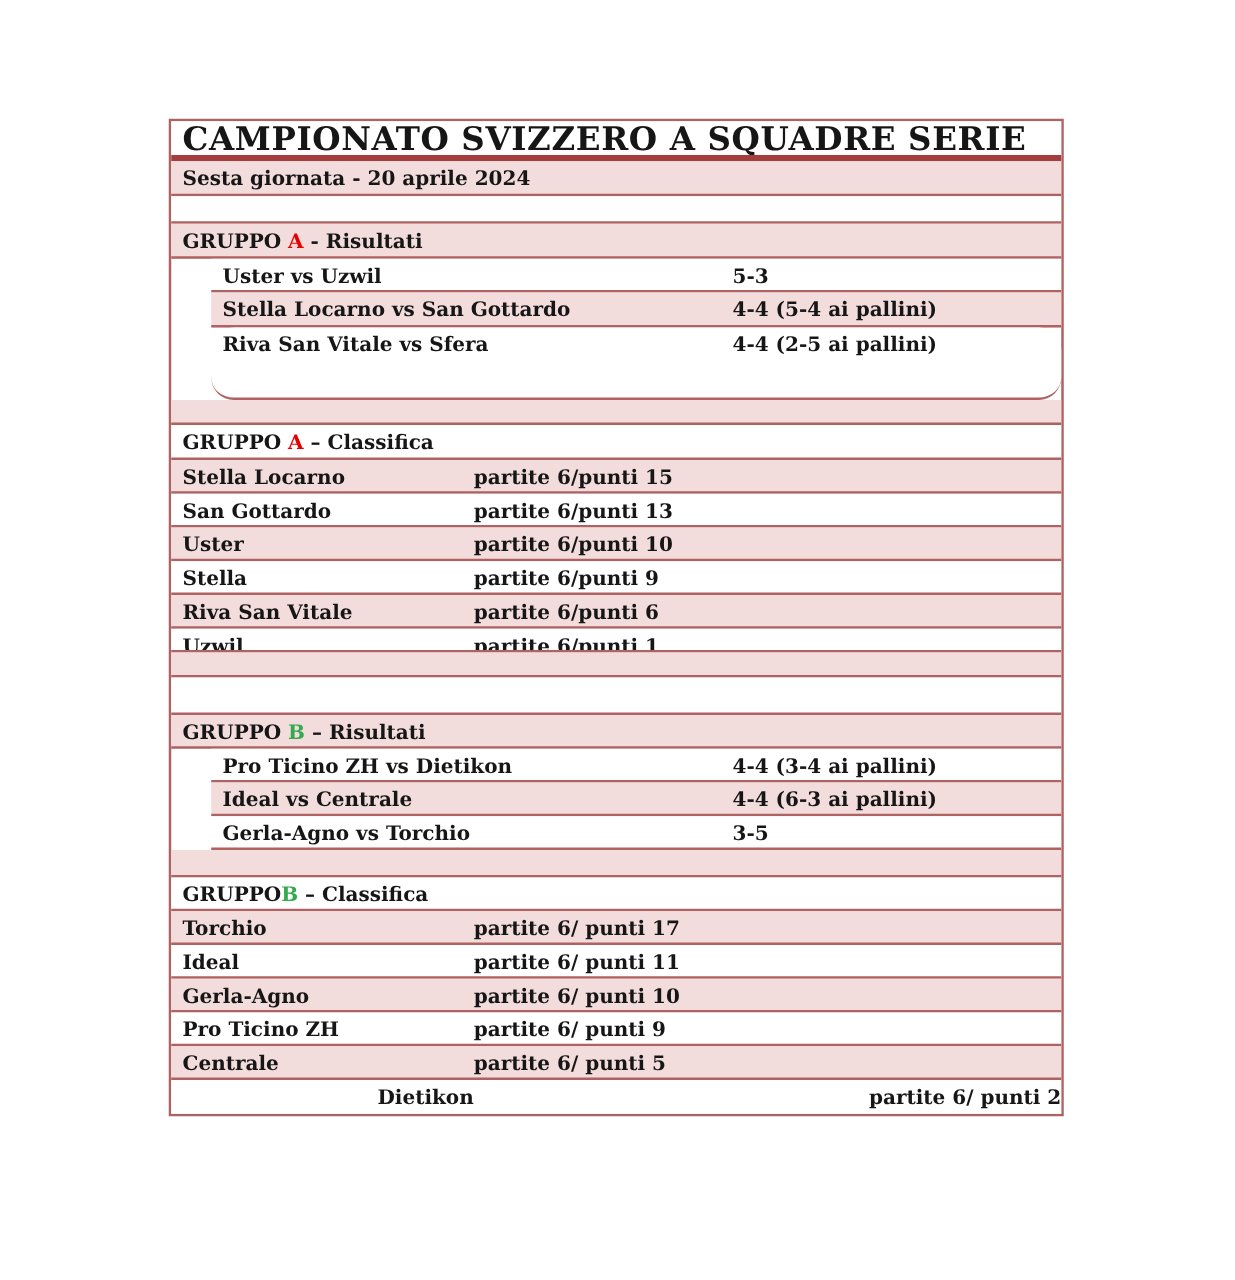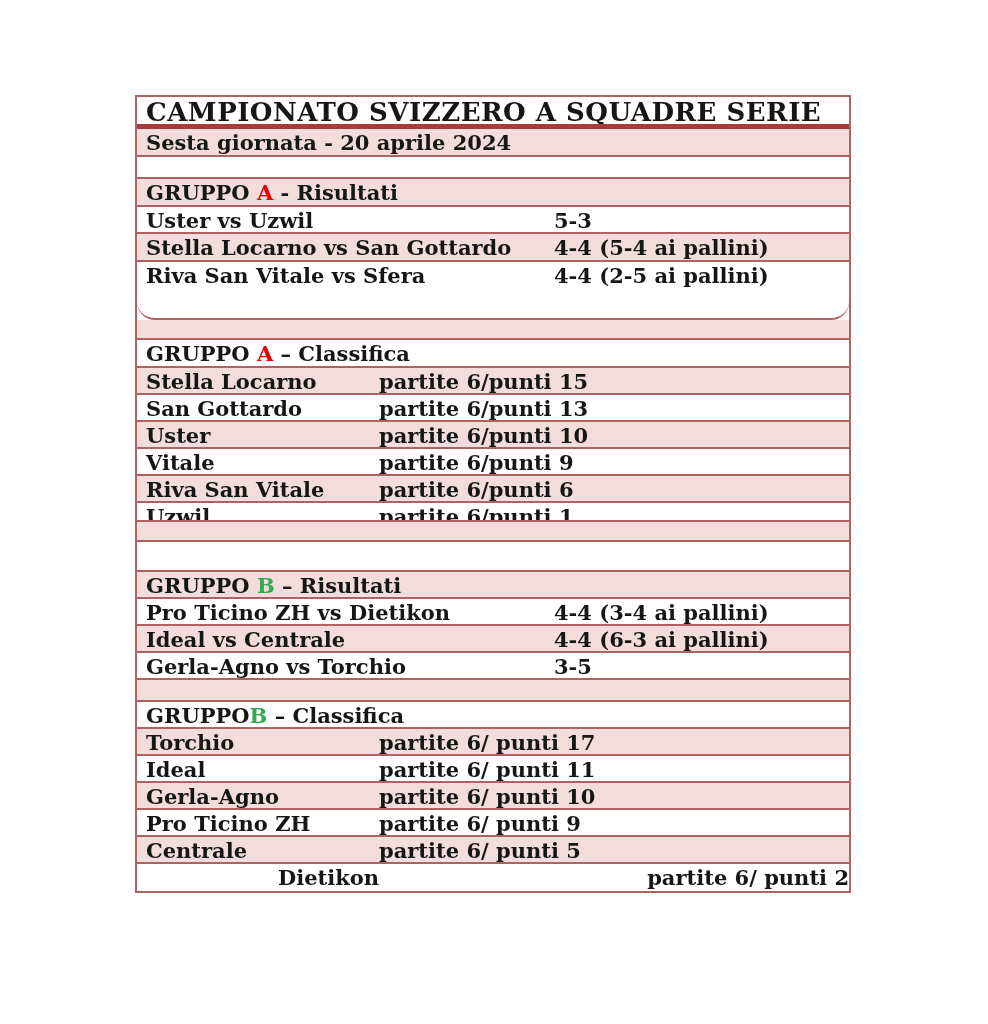--- a/index.html
+++ b/index.html
@@ -23,21 +23,21 @@
     border:2px solid var(--border,#b06161);
     background:#ffffff;
   }
   .row{
     box-sizing:border-box;
     border-bottom:2px solid var(--border,#b06161);
     padding-left:9px;
     padding-top:1px;
     font-weight:bold;
     color:#161616;
-    font-size:21px;
+    font-size:16px;
     line-height:26px;
     overflow:hidden;
   }
   .row:last-child{border-bottom:none;text-align:right;}
   .pink{background:var(--pink,#f3dcdc);}
   .white{background:#ffffff;}
   .r-title{
     height:32px;
     font-size:26px;
     line-height:29px;
@@ -47,20 +47,21 @@
   .r-sub{height:28px;}
   .r-std{height:27px;}
   .r-md{height:19px;}
   .r-tall{height:58px;border-radius:18px;}
   .gap-s{height:20px;}
   .gap-m{height:22px;}
   .gap-l{height:30px;}
   .cols-results{
     display:grid;
     grid-template-columns:408px 1fr;
+    margin-left:32px;
   }
   .cols-standings{
     display:grid;
     grid-template-columns:233px 1fr;
   }
   .letter-a{color:var(--group-a,#e60000);}
   .letter-b{color:var(--group-b,#33aa4f);}
 </style>
 </head>
 <body>
@@ -107,21 +108,21 @@
     </div>
     <div class="row white r-std cols-standings">
       <span>San Gottardo</span>
       <span>partite 6/punti 13</span>
     </div>
     <div class="row pink r-std cols-standings">
       <span>Uster</span>
       <span>partite 6/punti 10</span>
     </div>
     <div class="row white r-std cols-standings">
-      <span>Vitale</span>
+      <span>Stella</span>
       <span>partite 6/punti 9</span>
     </div>
     <div class="row pink r-std cols-standings">
       <span>Riva San Vitale</span>
       <span>partite 6/punti 6</span>
     </div>
     <div class="row white r-md cols-standings">
       <span>Uzwil</span>
       <span>partite 6/punti 1</span>
     </div>

